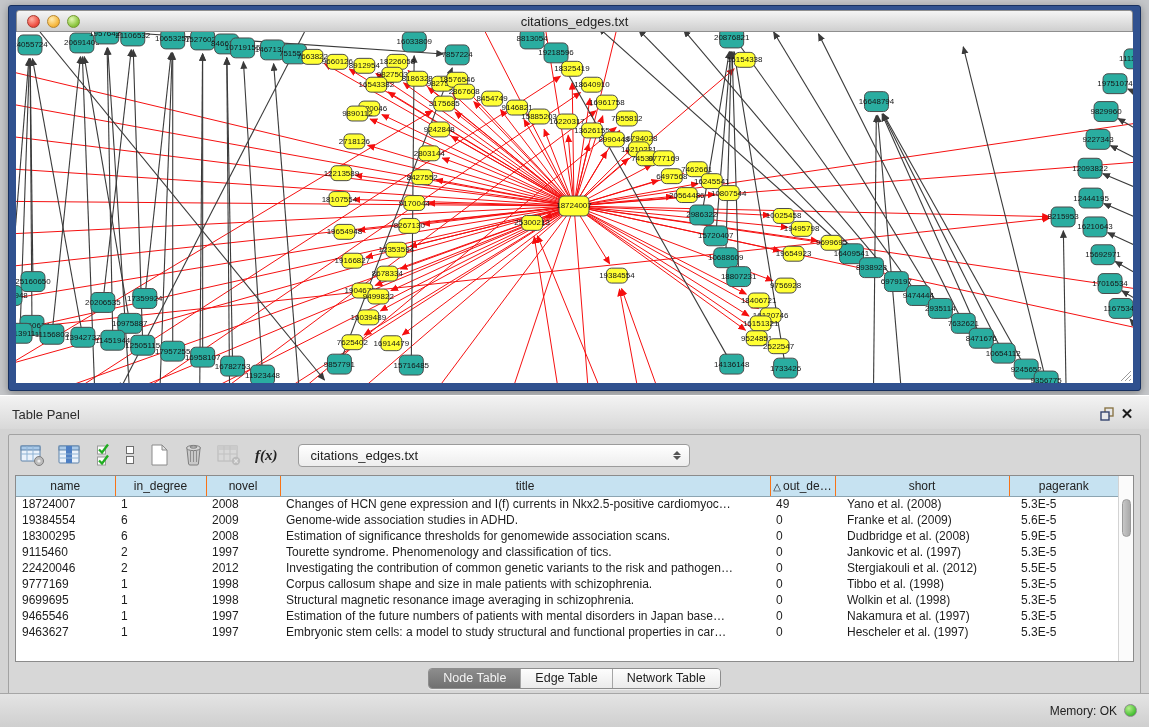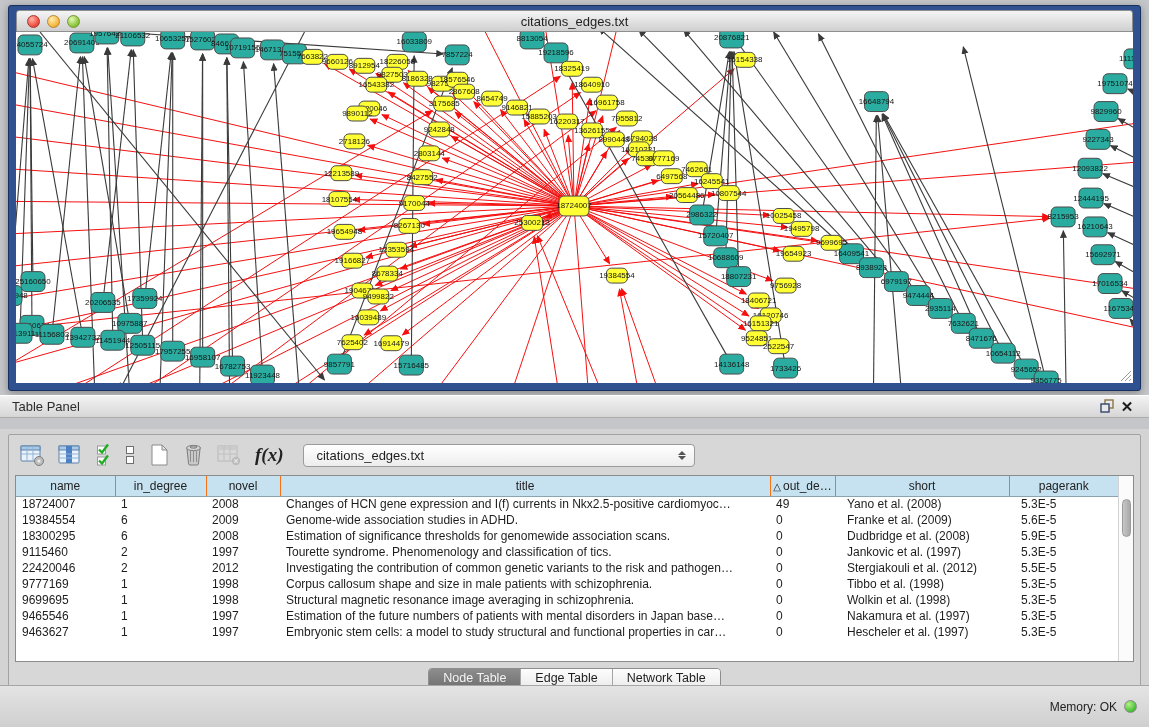--- a/index.html
+++ b/index.html
@@ -18,34 +18,34 @@
   .light.red   { background:radial-gradient(circle at 35% 30%, #ffb3a6, #ee4f43 65%, #c23328); border:1px solid #a8372d; }
   .light.yellow{ background:radial-gradient(circle at 35% 30%, #ffedb3, #f6b73e 65%, #d3912a); border:1px solid #b8862c; }
   .light.green { background:radial-gradient(circle at 35% 30%, #e2f8b4, #8cc63f 65%, #6fa32f); border:1px solid #73982f; }
   .frame-title { flex:1; text-align:center; font-size:13px; color:#232323; }
   .net-canvas { flex:1; background:#ffffff; position:relative; overflow:hidden; }
   .net-canvas svg.netsvg { position:absolute; inset:0; width:100%; height:100%; }
   .grip { position:absolute; right:1px; bottom:1px; }
 
   
   .table-panel { position:absolute; left:0; top:395px; width:1149px; height:332px; }
-  .panel-header { height:23px; background:linear-gradient(#f3f3f3,#d6d6d6);
+  .panel-header { height:38px; background:linear-gradient(#f3f3f3,#d6d6d6);
     border-top:1px solid #ffffff; border-bottom:1px solid #adadad;
     display:flex; align-items:center; padding:0 12px; }
   .panel-title { font-size:13px; color:#2c2c2c; }
   .panel-header .spacer { flex:1; }
   .hdr-btn { width:20px; height:20px; display:flex; align-items:center; justify-content:center; cursor:default; }
   .close-x { font-size:15px; font-weight:bold; color:#1c1c1c; }
   .panel-body { position:absolute; top:34px; bottom:27px; left:0; right:0; background:#d3d3d3; padding:5px 8px 4px 8px; }
   .panel-box { height:100%; border:1px solid #a2a2a2; border-radius:2px; background:#d7d7d7;
     display:flex; flex-direction:column; }
   .toolbar { flex:0 0 40px; display:flex; align-items:center; padding:0 10px; gap:11px; }
   .tb-btn { display:flex; align-items:center; justify-content:center; background:none; border:none; padding:1px; }
   .tb-btn.disabled { opacity:.9; }
-  .fx { font-family:"Liberation Serif", serif; font-style:italic; font-weight:bold; font-size:19px; color:#222; }
+  .fx { font-family:"Liberation Serif", serif; font-style:italic; font-weight:bold; font-size:15px; color:#222; }
   .combo { margin-left:8px; width:392px; height:23px; border:1px solid #9b9b9b; border-radius:4px;
     background:linear-gradient(#ffffff,#ededed); display:flex; align-items:center; padding:0 8px 0 12px;
     box-shadow:inset 0 1px 0 #fff; font-size:13px; color:#1e1e1e; }
   .combo .val { flex:1; }
   .combo .arrows { display:flex; flex-direction:column; gap:1px; }
   .combo .arrows i { display:block; width:0; height:0; border-left:4px solid transparent; border-right:4px solid transparent; }
   .combo .arrows .up { border-bottom:4px solid #555; }
   .combo .arrows .dn { border-top:4px solid #555; }
 
   .table-wrap { flex:1; margin:0 6px; background:#ffffff; border:1px solid #8b8b8b; position:relative; overflow:hidden; }
@@ -62,21 +62,21 @@
     background:linear-gradient(90deg,#c7c7c7,#a9a9a9); border:1px solid #9a9a9a; }
 
   .tabs-row { flex:0 0 33px; display:flex; align-items:center; justify-content:center; }
   .seg-ctl { display:inline-flex; border:1px solid #8d8d8d; border-radius:4px; overflow:hidden;
     box-shadow:0 1px 0 rgba(255,255,255,.6); }
   .seg { padding:2px 14px 3px 14px; font-size:12.5px; background:linear-gradient(#fdfdfd,#ebebeb);
     color:#1e1e1e; border:none; border-left:1px solid #a5a5a5; }
   .seg:first-child { border-left:none; }
   .seg.sel { background:linear-gradient(#8d8d8d,#707070); color:#f3f3f3; }
 
-  .status-bar { position:absolute; left:0; bottom:0; width:100%; height:42px;
+  .status-bar { position:absolute; left:0; bottom:0; width:100%; height:34px;
     border-top:1px solid #a6a6a6; background:linear-gradient(#e4e4e4,#cfcfcf);
     display:flex; align-items:center; justify-content:flex-end; padding:0 12px; gap:7px; }
   .mem-label { font-size:12px; color:#222; }
   .mem-dot { width:13px; height:13px; border-radius:50%;
     background:radial-gradient(circle at 35% 30%, #b4f08a, #46bf34 70%, #2f9a23); border:1px solid #8a8a8a; }
 </style>
 </head>
 <body>
 
 <div class="net-frame">

